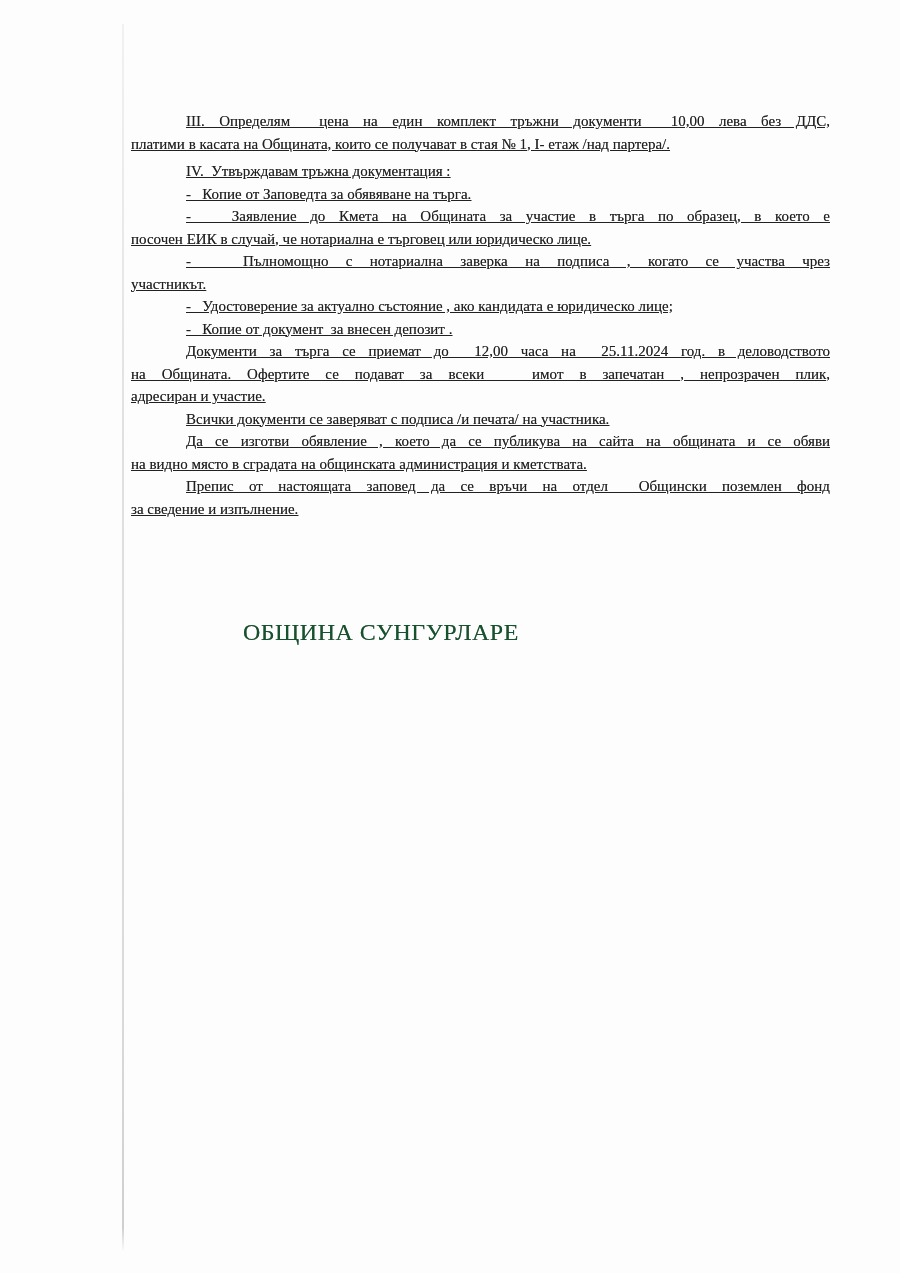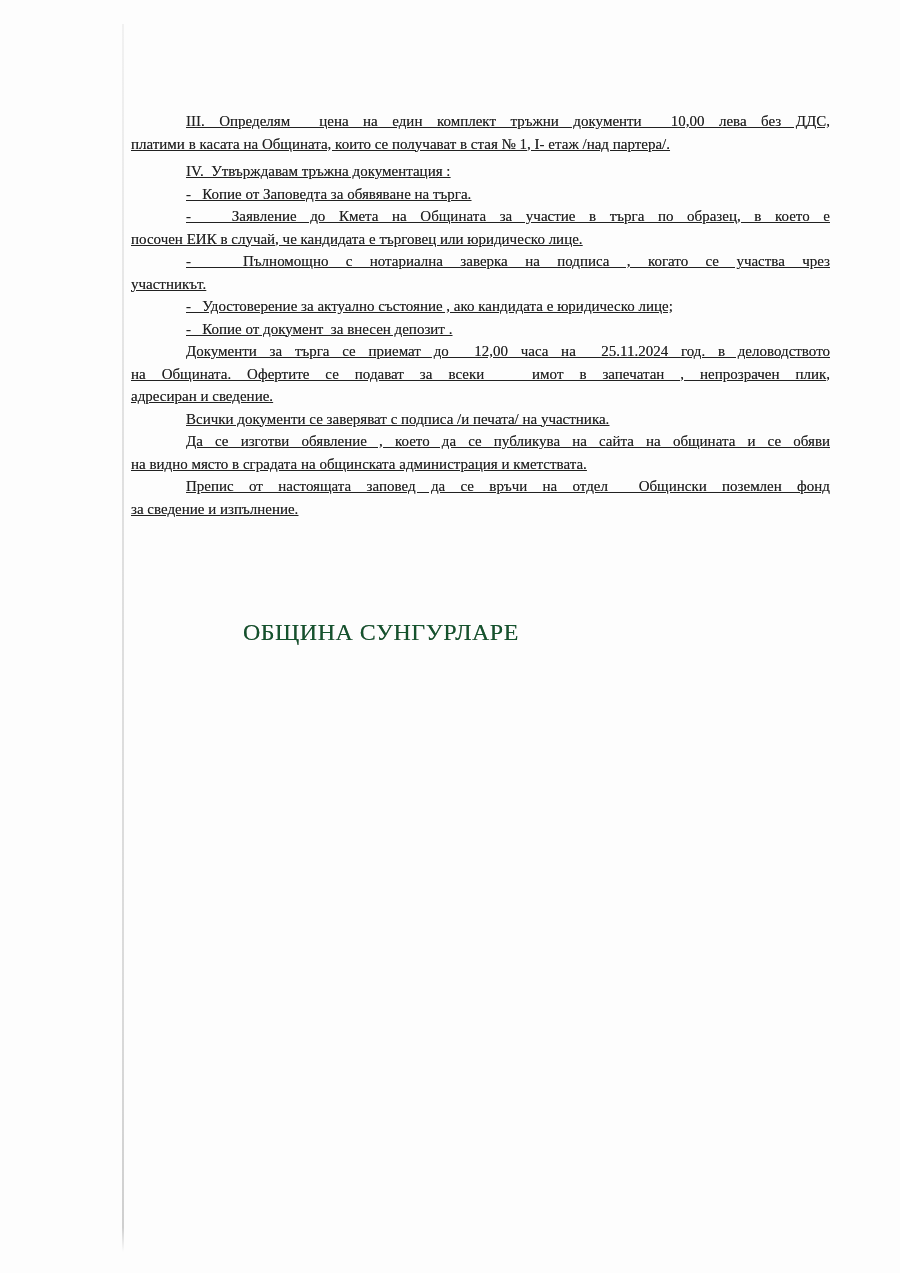--- a/index.html
+++ b/index.html
@@ -66,28 +66,28 @@
 <div class="page">
 
   <div class="scan-edge"></div>
 
   <div class="content">
     <div class="line indent jst">III. Определям&nbsp; цена на един комплект тръжни документи&nbsp; 10,00 лева без ДДС,</div>
     <div class="line">платими в касата на Общината, които се получават в стая № 1, I- етаж /над партера/.</div>
     <div class="line indent gap-before">IV.&nbsp; Утвърждавам тръжна документация :</div>
     <div class="line indent">-&nbsp;&nbsp; Копие от Заповедта за обявяване на търга.</div>
     <div class="line indent jst">-&nbsp;&nbsp; Заявление до Кмета на Общината за участие в търга по образец, в което е</div>
-    <div class="line">посочен ЕИК в случай, че кандидата е търговец или юридическо лице.</div>
+    <div class="line">посочен ЕИК в случай, че нотариална е търговец или юридическо лице.</div>
     <div class="line indent jst">-&nbsp;&nbsp; Пълномощно с нотариална заверка на подписа , когато се участва чрез</div>
     <div class="line">участникът.</div>
     <div class="line indent">-&nbsp;&nbsp; Удостоверение за актуално състояние , ако кандидата е юридическо лице;</div>
     <div class="line indent">-&nbsp;&nbsp; Копие от документ&nbsp; за внесен депозит .</div>
     <div class="line indent jst">Документи за търга се приемат до&nbsp; 12,00 часа на&nbsp; 25.11.2024 год. в деловодството</div>
     <div class="line jst">на Общината. Офертите се подават за всеки&nbsp;&nbsp; имот в запечатан , непрозрачен плик,</div>
-    <div class="line">адресиран и сведение.</div>
+    <div class="line">адресиран и участие.</div>
     <div class="line indent">Всички документи се заверяват с подписа /и печата/ на участника.</div>
     <div class="line indent jst">Да се изготви обявление , което да се публикува на сайта на общината и се обяви</div>
     <div class="line">на видно място в сградата на общинската администрация и кметствата.</div>
     <div class="line indent jst">Препис от настоящата заповед да се връчи на отдел&nbsp; Общински поземлен фонд</div>
     <div class="line">за сведение и изпълнение.</div>
   </div>
 
   <div class="signature">ОБЩИНА СУНГУРЛАРЕ</div>
 
 </div>

